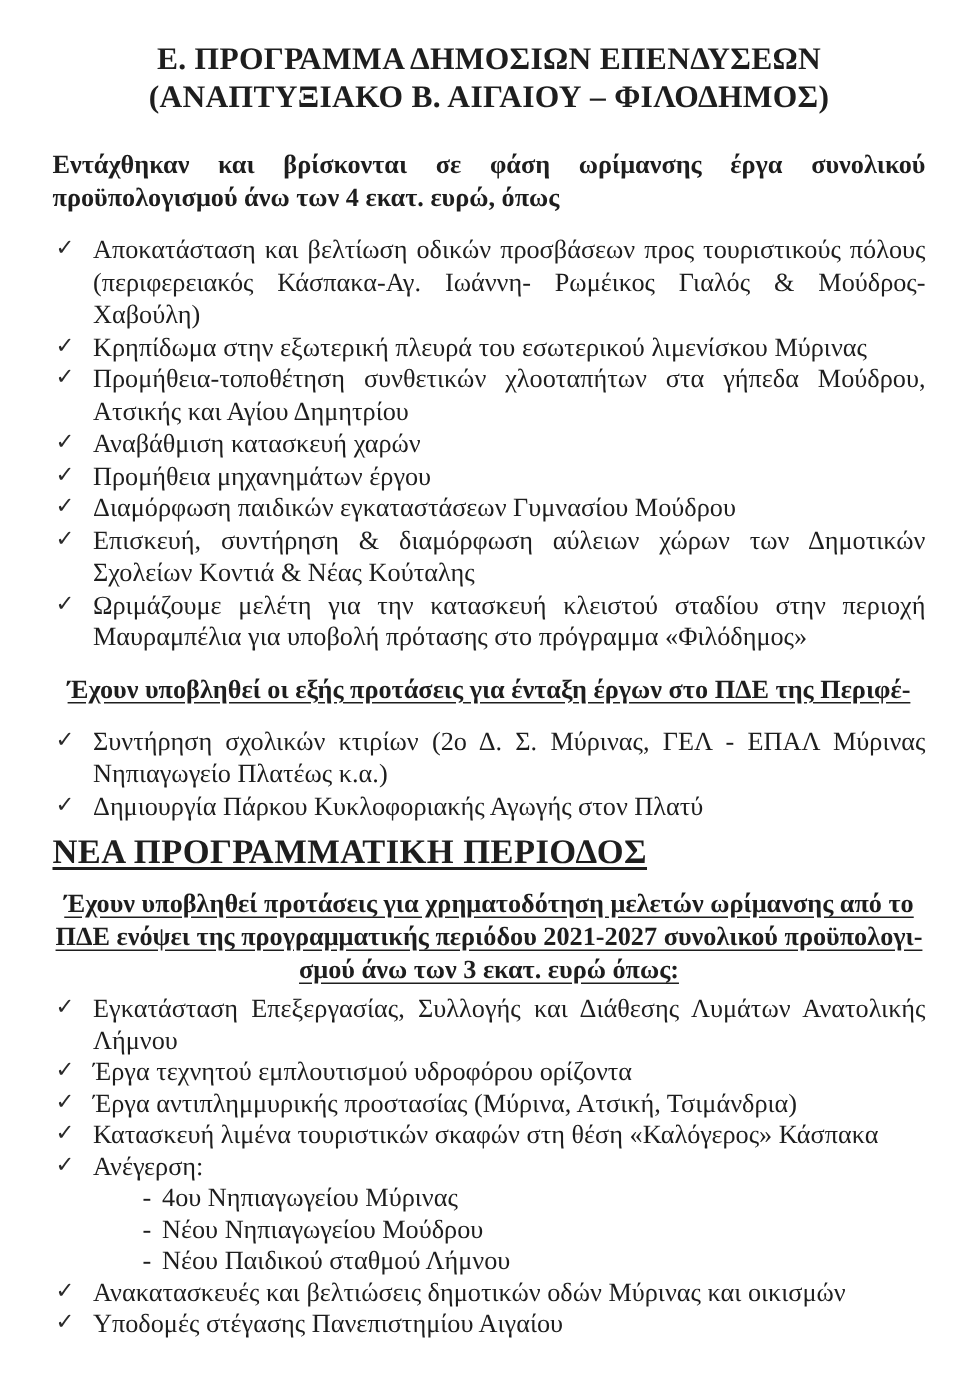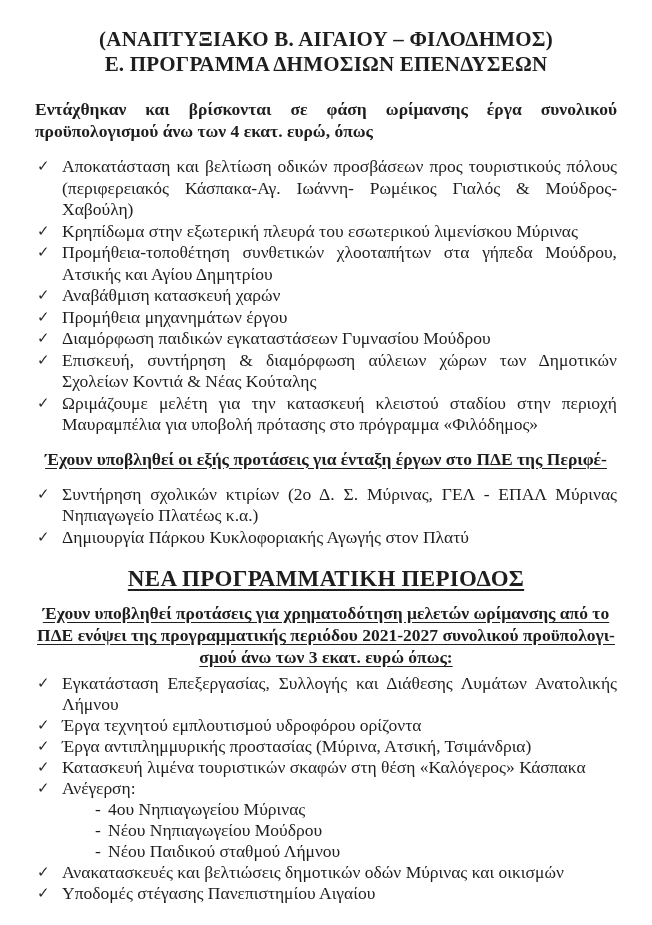--- a/index.html
+++ b/index.html
@@ -72,38 +72,38 @@
     text-align: center;
     font-weight: bold;
     font-size: 17.5px;
     line-height: 22px;
   }
   .sub-heading .hl, .big-heading .hl {
     text-decoration: underline;
     text-underline-offset: 3px;
   }
   .big-heading {
-    margin-top: 17px;
-    text-align: center;
+    margin-top: 6px;
+    text-align: left;
     font-weight: bold;
     font-size: 23px;
     line-height: 27px;
     letter-spacing: 0.3px;
   }
   .sub-heading.tight { margin-top: 10px; }
   ul.checklist.compact { margin-top: 5px; line-height: 21px; }
 </style>
 </head>
 <body>
 
 <div class="page">
 
   <div class="doc-title">
+    <div>Ε. ΠΡΟΓΡΑΜΜΑ ΔΗΜΟΣΙΩΝ ΕΠΕΝΔΥΣΕΩΝ</div>
     <div>(ΑΝΑΠΤΥΞΙΑΚΟ Β. ΑΙΓΑΙΟΥ – ΦΙΛΟΔΗΜΟΣ)</div>
-    <div>Ε. ΠΡΟΓΡΑΜΜΑ ΔΗΜΟΣΙΩΝ ΕΠΕΝΔΥΣΕΩΝ</div>
   </div>
 
   <p class="intro">Εντάχθηκαν και βρίσκονται σε φάση ωρίμανσης έργα συνολικού προϋπολογισμού άνω των 4 εκατ. ευρώ, όπως</p>
 
   <ul class="checklist">
 
       <li>
         <span class="check">✓</span>
         <span>Αποκατάσταση και βελτίωση οδικών προσβάσεων προς τουριστικούς πόλους (περιφερειακός Κάσπακα-Αγ. Ιωάννη- Ρωμέικος Γιαλός &amp; Μούδρος-Χαβούλη)</span>
       </li>

